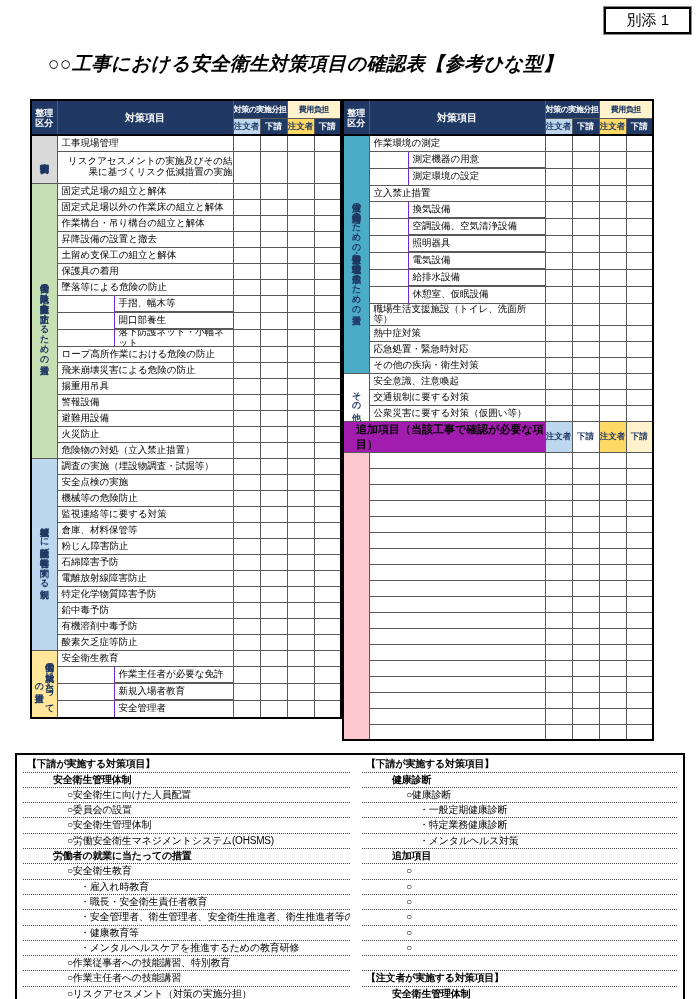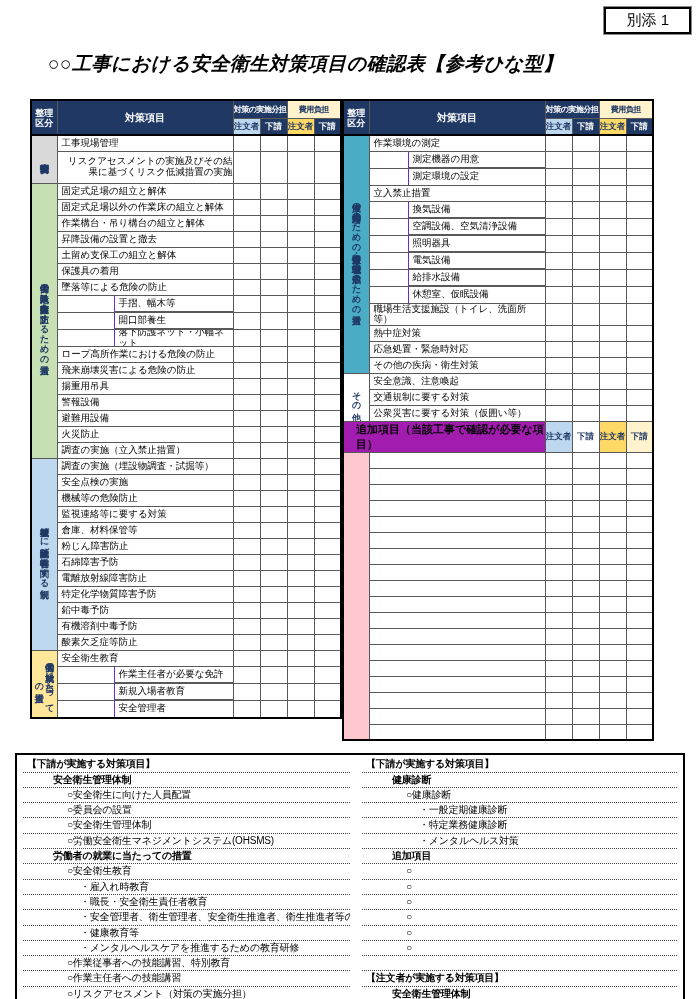--- a/index.html
+++ b/index.html
@@ -224,21 +224,21 @@
             <td class="chk"></td>
           </tr>
           <tr>
             <td class="item">火災防止</td>
             <td class="chk"></td>
             <td class="chk"></td>
             <td class="chk"></td>
             <td class="chk"></td>
           </tr>
           <tr>
-            <td class="item">調査の実施（立入禁止措置）</td>
+            <td class="item">危険物の対処（立入禁止措置）</td>
             <td class="chk"></td>
             <td class="chk"></td>
             <td class="chk"></td>
             <td class="chk"></td>
           </tr>
           <tr>
             <td rowspan="12" class="cat-cell" style="background: rgb(189, 215, 238);"><div class="cat-label" style="height: 184px;">機械並びに危険物及び有害物に関する規制</div></td>
             <td class="item">調査の実施（埋設物調査・試掘等）</td>
             <td class="chk"></td>
             <td class="chk"></td>

